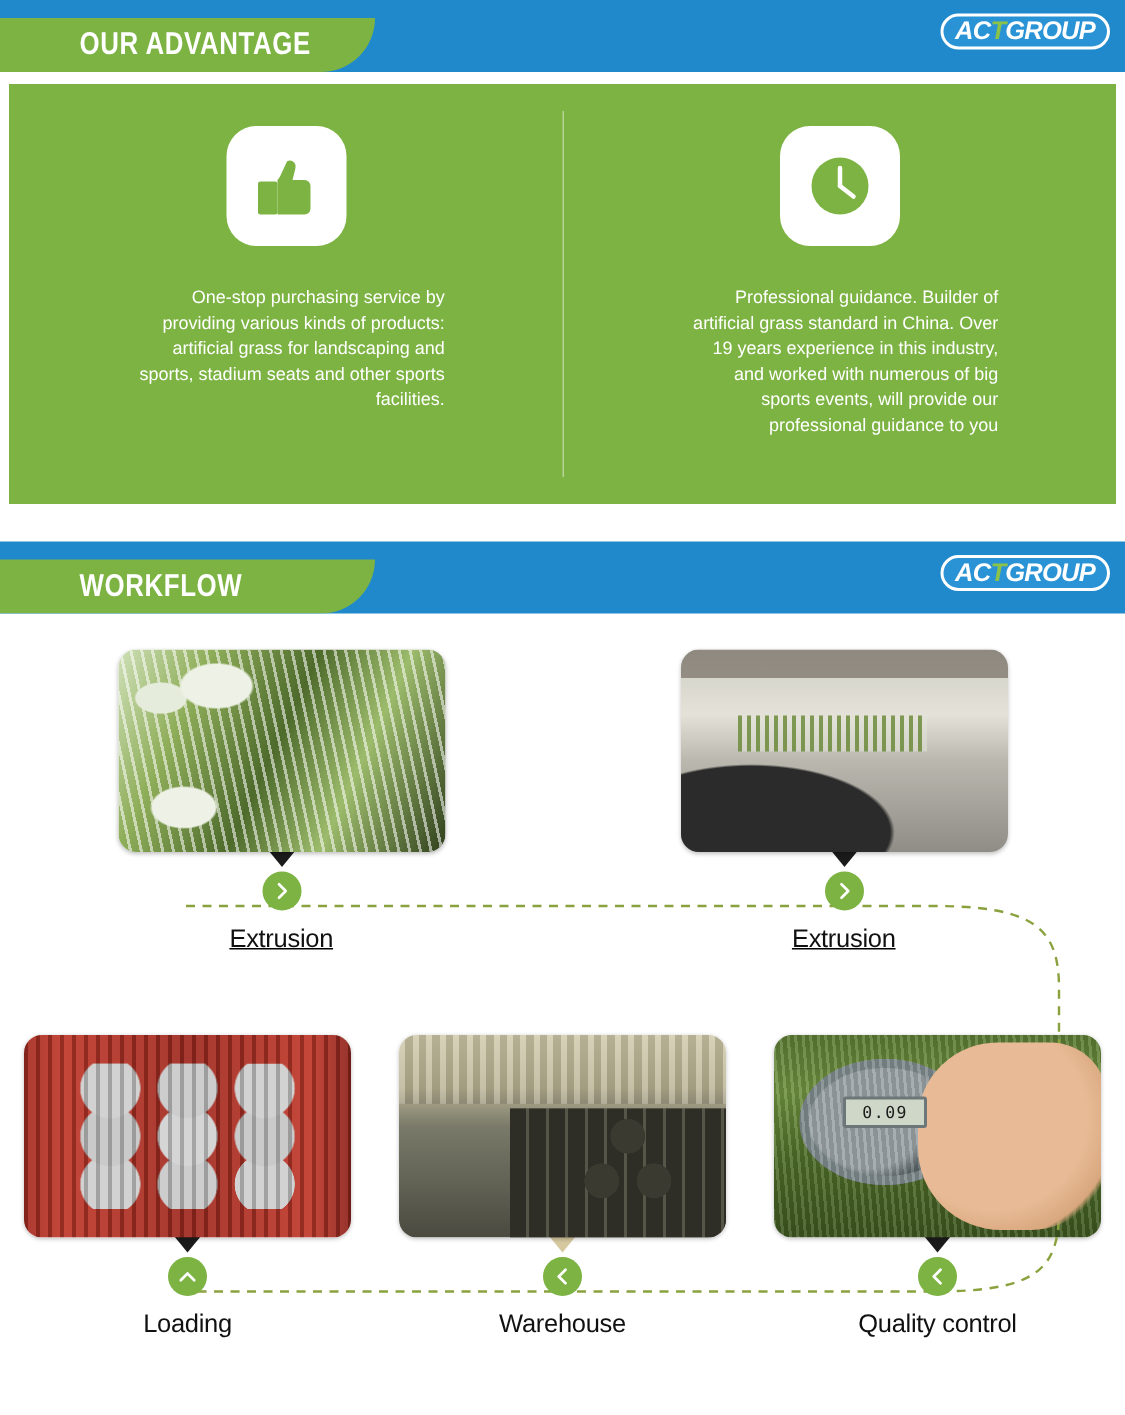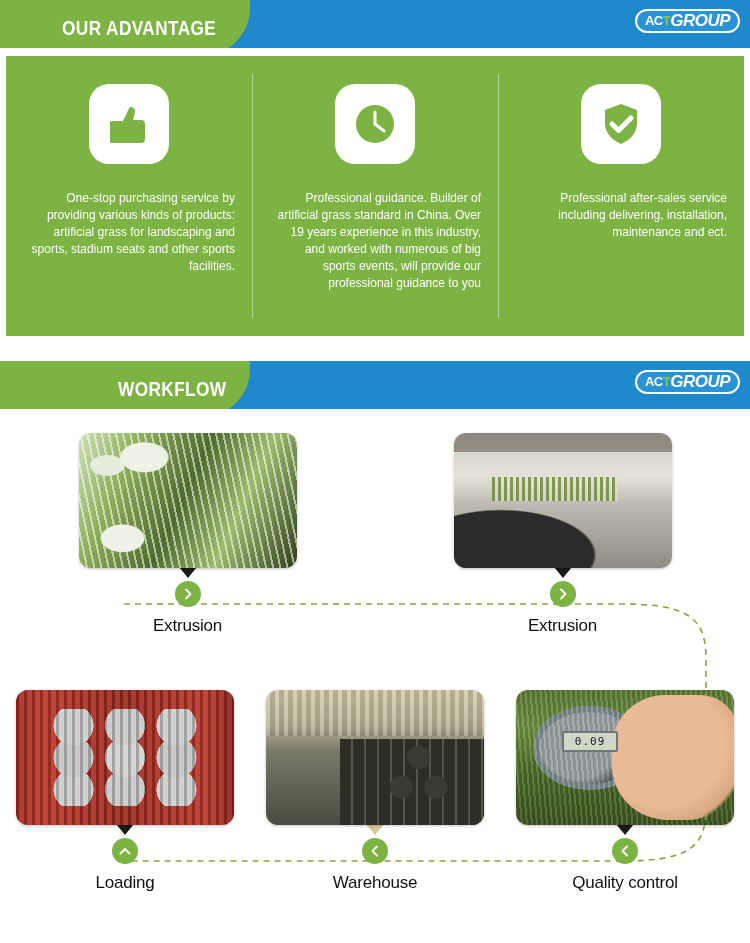--- a/index.html
+++ b/index.html
@@ -12,25 +12,25 @@
   .page { position: relative; width: 750px; height: 943px; background:#fff; }
 
   
   .banner {
     position: relative;
     width: 750px; height: 48px;
     background: #2089cc;
     overflow: hidden;
   }
   .banner-tab {
-    position: absolute; left: 0; top: 0;
-    height: 56px; width: 250px;
+    position: absolute; left: 0; top: 12px;
+    height: 36px; width: 250px;
     background: #7cb342;
     border-bottom-right-radius: 48px;
-    display: flex; align-items: center; justify-content: flex-end;
+    display: flex; align-items: center;
   }
   .banner-title {
     color: #ffffff;
     font-size: 21px;
     font-weight: bold;
     letter-spacing: 0.5px;
     margin-left: 53px;
     transform: scaleX(0.82);
     transform-origin: left center;
     font-family: "Liberation Sans", sans-serif;
@@ -39,21 +39,21 @@
 
   
   .logo {
     display: inline-flex; align-items: center;
     background: #2a93d5;
     border: 2px solid #ffffff;
     border-radius: 13px;
     padding: 1px 8px 2px 8px;
     line-height: 1;
   }
-  .logo-act { color: #ffffff; font-size: 13px; font-weight: bold; letter-spacing:-0.5px;}
+  .logo-act { color: #ffffff; font-size: 17px; font-weight: bold; font-style: italic; letter-spacing:-0.5px;}
   .logo-c { color: #8bc34a; }
   .logo-group { color: #ffffff; font-size: 17px; font-weight: bold; font-style: italic; letter-spacing:-0.5px;}
 
   
   .adv-panel {
     position: relative;
     margin: 8px 6px 0 6px;
     height: 280px;
     background: #7cb342;
     display: flex;
@@ -88,21 +88,21 @@
   
   .workflow {
     position: relative;
     width: 750px;
     height: 546px;
   }
   .wf-row {
     position: absolute; left: 0; width: 750px;
     display: flex;
   }
-  .wf-row-1 { top: 24px; }
+  .wf-row-1 { top: 24px; text-decoration: underline; }
   .wf-row-2 { top: 281px; }
   .wf-cell {
     flex: 1 1 33.33%;
     position: relative;
     display: flex; flex-direction: column; align-items: center;
   }
   .wf-photo {
     width: 218px; height: 135px;
     border-radius: 12px;
     overflow: hidden;
@@ -276,29 +276,20 @@
       <div class="adv-icon">
         <svg width="48" height="48" viewBox="0 0 48 48" aria-hidden="true">
           <circle cx="24" cy="24" r="19" fill="#7cb342"></circle>
           <path d="M24 12v12" stroke="#ffffff" stroke-width="3" stroke-linecap="round" fill="none"></path>
           <path d="M24 24l9 7" stroke="#ffffff" stroke-width="3" stroke-linecap="round" fill="none"></path>
         </svg>
       </div>
       <div class="adv-text">Professional guidance. Builder of artificial grass standard in China. Over 19 years experience in this industry, and worked with numerous of big sports events, will provide our professional guidance to you</div>
     </div>
 
-    <div class="adv-col">
-      <div class="adv-icon">
-        <svg width="48" height="48" viewBox="0 0 48 48" aria-hidden="true">
-          <path d="M24 4l16 6v13c0 10-7 17-16 21C15 40 8 33 8 23V10l16-6z" fill="#7cb342"></path>
-          <path d="M15 24l6.5 6.5L34 18" stroke="#ffffff" stroke-width="5" stroke-linecap="round" stroke-linejoin="round" fill="none"></path>
-        </svg>
-      </div>
-      <div class="adv-text">Professional after-sales service including delivering, installation, maintenance and ect.</div>
-    </div>
 
   </div>
 
   <div class="banner" style="margin-top:25px;">
     <div class="banner-tab">
       <span class="banner-title">WORKFLOW</span>
     </div>
     <div class="logo">
       <span class="logo-act">AC</span>
       <span class="logo-act logo-c">T</span>

